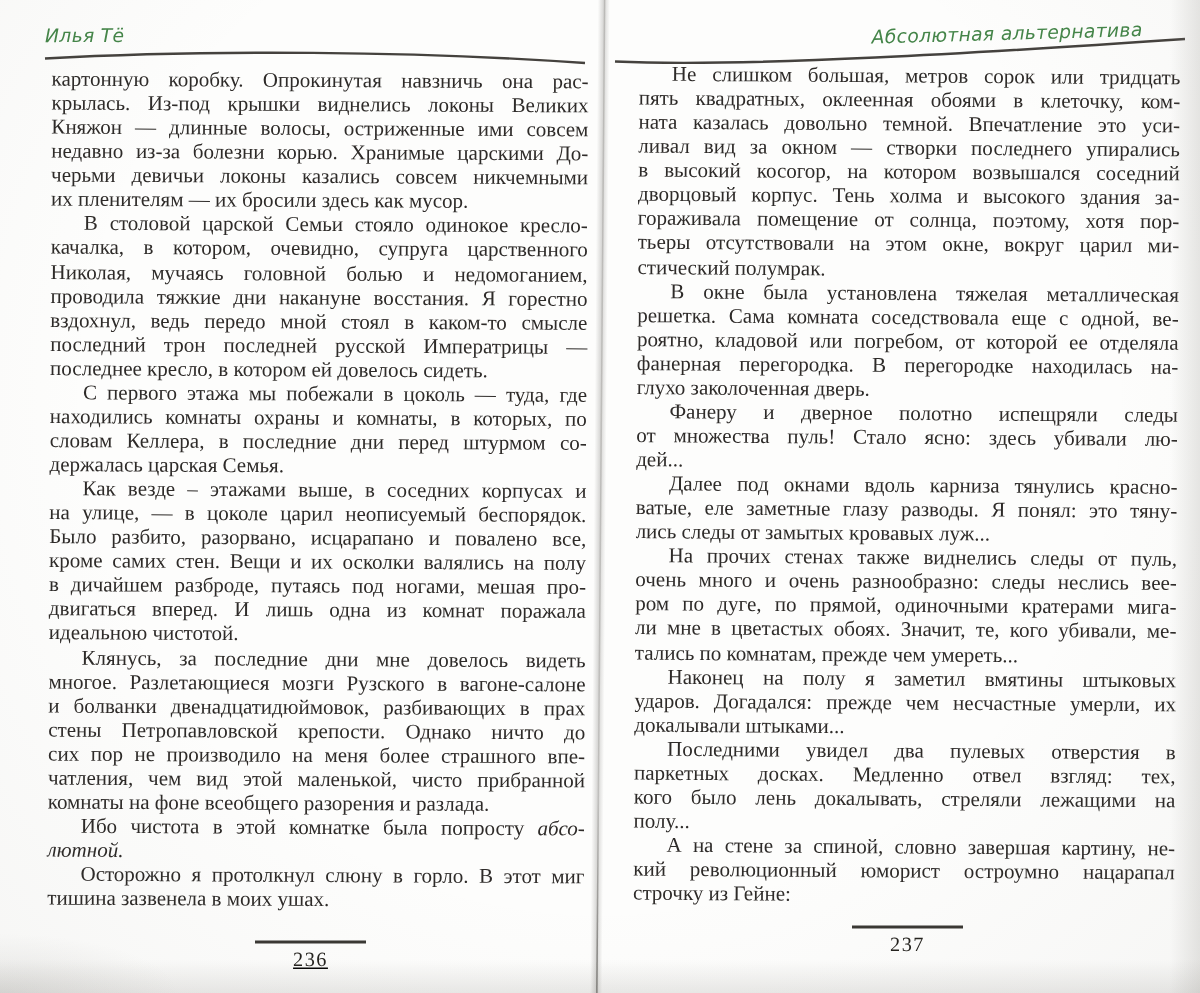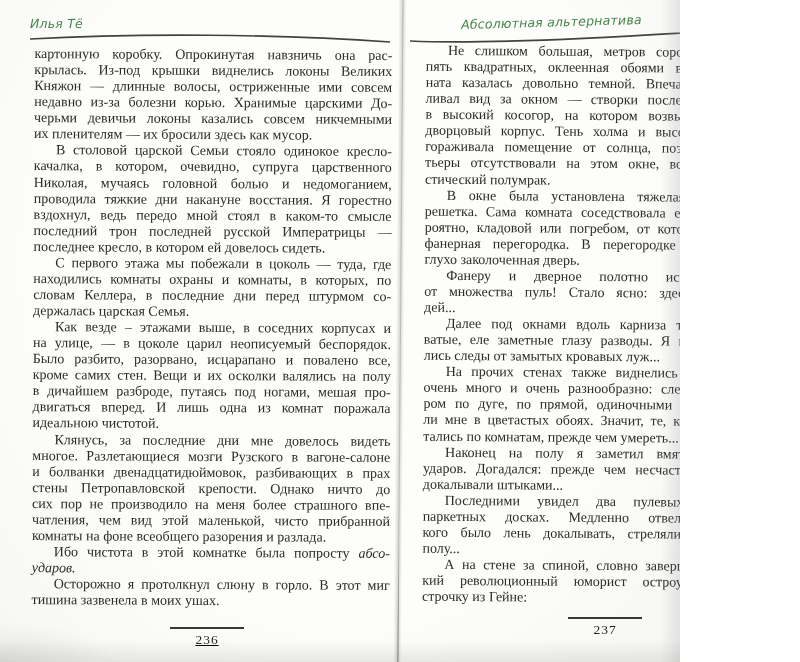--- a/index.html
+++ b/index.html
@@ -1,18 +1,18 @@
 <!DOCTYPE html>
 <html><head>
 <meta charset="utf-8">
 <title>Book spread</title>
 <style>
   html,body{margin:0;padding:0;background:#ffffff;}
   .scene{
-    position:relative;width:680px;height:662px;overflow:hidden;
+    position:relative;width:800px;height:662px;overflow:hidden;
     background:#fdfdfc;
     font-family:"Liberation Serif","DejaVu Serif",serif;
   }
   
   .shade{position:absolute;pointer-events:none;}
   .shade-bottom{left:0;right:0;bottom:0;height:22px;
     background:linear-gradient(to bottom,rgba(0,0,0,0),rgba(140,138,132,0.18));}
   .shade-right{top:0;bottom:0;right:0;width:20px;
     background:linear-gradient(to right,rgba(0,0,0,0),rgba(150,148,142,0.22));}
   .shade-corner-bl{left:0;bottom:0;width:120px;height:40px;
@@ -81,21 +81,21 @@
         <div class="line">двигаться вперед. И лишь одна из комнат поражала</div>
         <div class="line pend">идеальною чистотой.</div>
         <div class="line indent">Клянусь, за последние дни мне довелось видеть</div>
         <div class="line">многое. Разлетающиеся мозги Рузского в вагоне-салоне</div>
         <div class="line">и болванки двенадцатидюймовок, разбивающих в прах</div>
         <div class="line">стены Петропавловской крепости. Однако ничто до</div>
         <div class="line">сих пор не производило на меня более страшного впе-</div>
         <div class="line">чатления, чем вид этой маленькой, чисто прибранной</div>
         <div class="line pend">комнаты на фоне всеобщего разорения и разлада.</div>
         <div class="line indent">Ибо чистота в этой комнатке была попросту <em>абсо-</em></div>
-        <div class="line pend"><em>ударов.</em></div>
+        <div class="line pend"><em>лютной.</em></div>
         <div class="line indent">Осторожно я протолкнул слюну в горло. В этот миг</div>
         <div class="line pend">тишина зазвенела в моих ушах.</div>
       </div>
     <div class="folio" style="left:159px;top:627px;text-decoration:underline;">
       <div class="folio-rule"></div>
       <div class="folio-num">236</div>
     </div>
   </div>
 
   <div>

